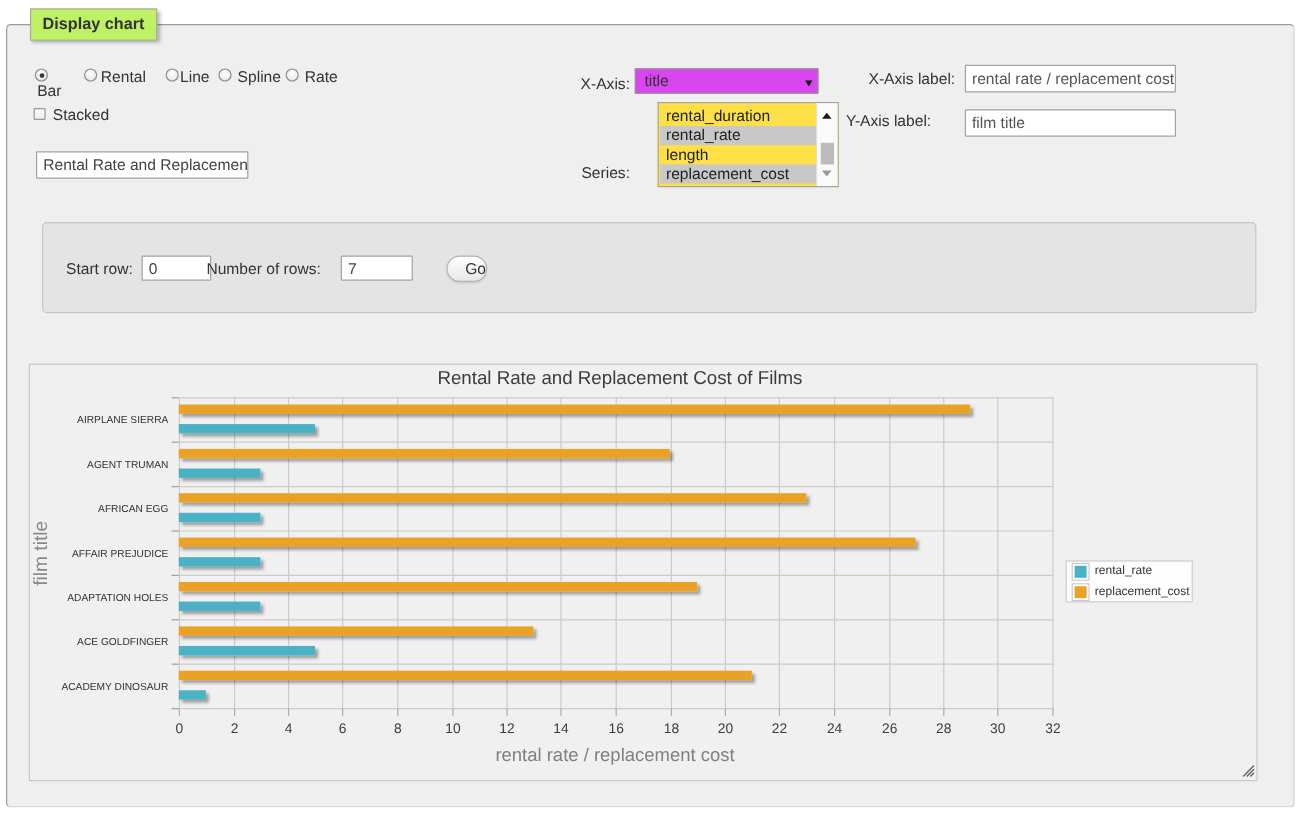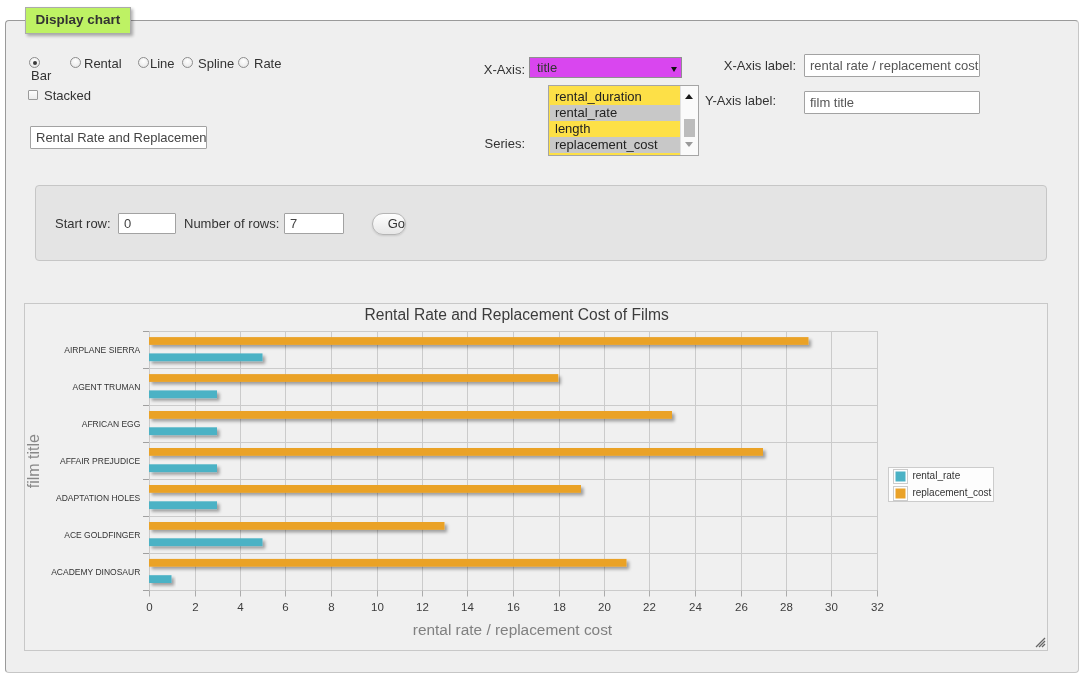--- a/index.html
+++ b/index.html
@@ -70,21 +70,21 @@
   </div>
 
   <div class="abs lbl rlbl" style="left:716px;top:58px;width:80px;">X-Axis label:</div>
   <div class="abs tinput" style="left:804px;top:54px;width:169px;height:21px;color:#555;">rental rate / replacement cost</div>
   <div class="abs lbl rlbl" style="left:696px;top:92.7px;width:80px;">Y-Axis label:</div>
   <div class="abs tinput" style="left:804px;top:91px;width:169px;height:21px;color:#555;">film title</div>
 
   <div class="abs" id="graybox"></div>
   <div class="abs lbl" style="left:55px;top:215.5px;">Start row:</div>
   <div class="abs tinput" style="left:118px;top:213px;width:51px;height:19px;line-height:19px;">0</div>
-  <div class="abs lbl" style="left:184px;top:215.5px;">Number of rows:</div>
+  <div class="abs lbl" style="left:172px;top:215.5px;">Number of rows:</div>
   <div class="abs tinput" style="left:284px;top:213px;width:53px;height:19px;line-height:19px;">7</div>
   <div class="abs" id="gobtn">Go</div>
 
   <div class="abs" id="chartwrap"></div>
   <svg class="abs" style="left:25px;top:304px;overflow:visible;" width="1021" height="345" viewBox="0 0 1021 345">
     <defs>
       <filter id="sh" x="-20%" y="-50%" width="140%" height="250%">
         <feDropShadow dx="2.6" dy="2.6" stdDeviation="1.4" flood-color="#000" flood-opacity="0.34"></feDropShadow>
       </filter>
     </defs>

